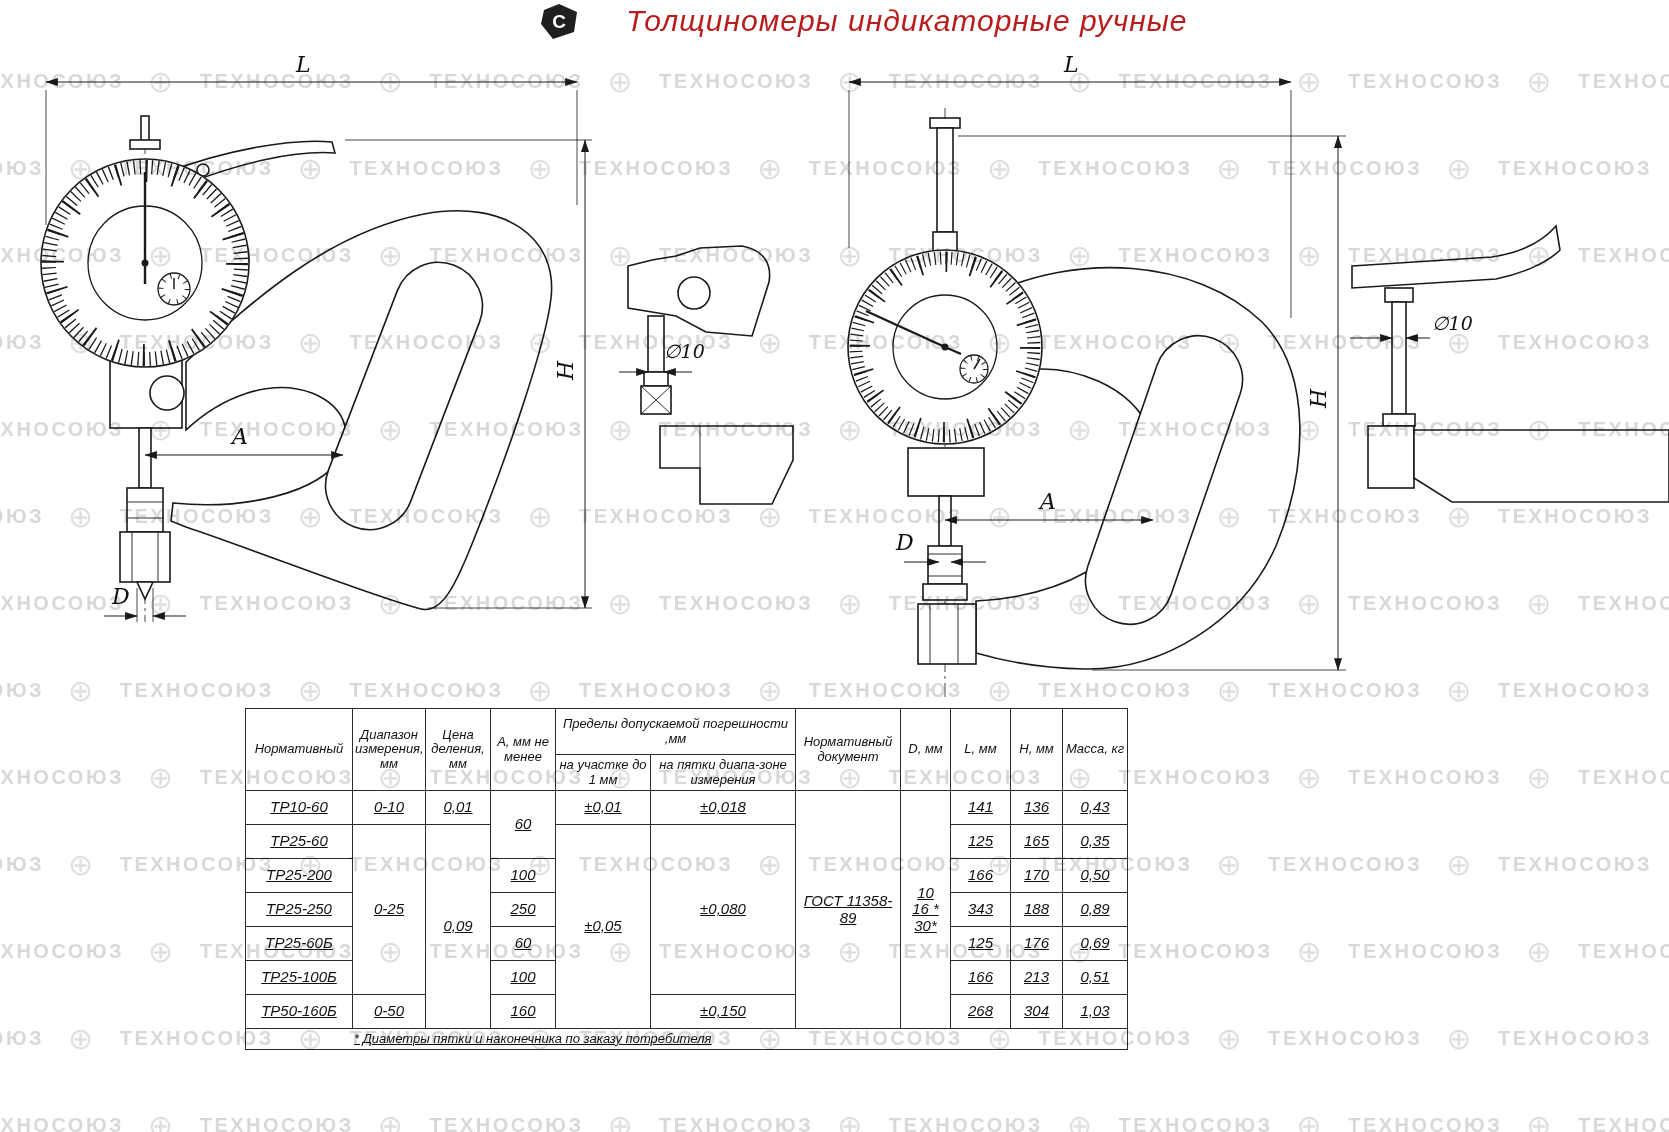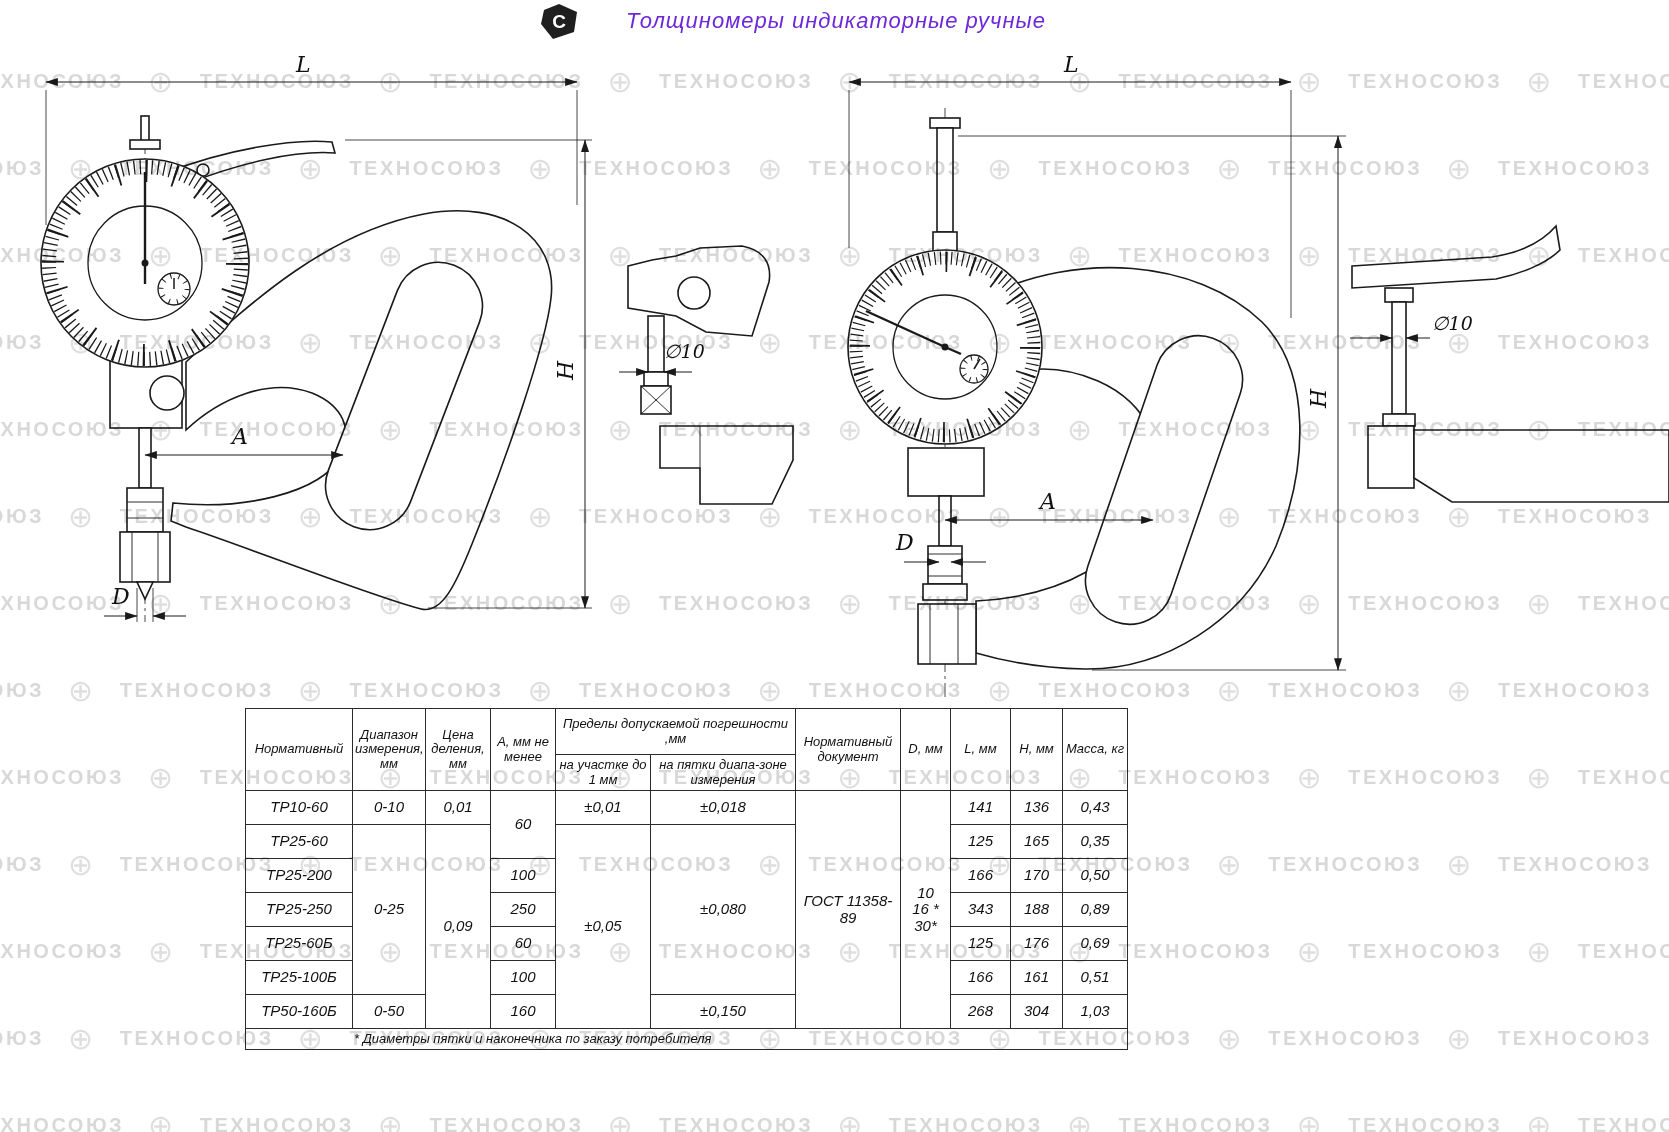--- a/index.html
+++ b/index.html
@@ -8,42 +8,42 @@
 
   
   .watermark{position:absolute;inset:0;z-index:6;pointer-events:none;mix-blend-mode:multiply;}
   .wm-row{position:absolute;white-space:nowrap;font-weight:bold;font-size:20px;
           letter-spacing:2.5px;color:#d2d2d2;opacity:.85;}
   .wm-word{margin-right:24px;}
   .wm-globe{font-size:30px;font-weight:normal;color:#dadada;margin-right:24px;vertical-align:-4px;}
 
   
   .header{position:absolute;left:538px;top:2px;display:flex;align-items:center;gap:46px;z-index:3;}
-  .title{font-style:italic;font-size:22px;letter-spacing:1px;color:#6d28d9;
+  .title{font-style:italic;font-size:30px;letter-spacing:1px;color:#b91c1c;
          font-family:"Liberation Sans",sans-serif;}
 
   
   svg.drawings{position:absolute;left:0;top:0;z-index:2;}
   .part{fill:#fff;stroke-width:1.6;}
   .ticks{fill:none;}
   .thin{stroke-width:0.9;}
   .dim{stroke-width:1;}
   .ext{stroke-width:0.8;}
   .cl{stroke-width:0.8;stroke-dasharray:14 4 3 4;}
   .dl{font-family:"DejaVu Serif",serif;font-style:italic;font-size:22px;fill:#111;stroke:none;}
   .dl2{font-family:"DejaVu Serif",serif;font-style:italic;font-size:19px;fill:#111;stroke:none;}
 
   
   table.spec{position:absolute;left:245px;top:708px;width:882px;z-index:3;
              border-collapse:collapse;table-layout:fixed;font-style:italic;
              font-family:"Liberation Sans",sans-serif;color:#111;background:transparent;}
   table.spec th,table.spec td{border:1px solid #2b2b2b;text-align:center;vertical-align:middle;
              padding:0 2px;font-weight:normal;overflow:hidden;}
   table.spec th{font-size:13px;line-height:1.12;}
-  table.spec td{font-size:15px;line-height:1.1;}
+  table.spec td{font-size:15px;line-height:1.1;text-decoration:underline;}
   tr.hrow1{height:46px;}
   tr.hrow2{height:36px;}
   tbody tr{height:34px;}
   tr.footnote-row{height:21px;}
   tr.footnote-row td{text-align:left;padding-left:108px;font-size:13px;}
 </style>
 </head>
 <body>
 
 <div class="sheet">
@@ -289,21 +289,21 @@
         <td>ТР25-60Б</td>
         <td>60</td>
         <td>125</td>
         <td>176</td>
         <td>0,69</td>
       </tr>
       <tr>
         <td>ТР25-100Б</td>
         <td>100</td>
         <td>166</td>
-        <td>161</td>
+        <td>213</td>
         <td>0,51</td>
       </tr>
       <tr>
         <td>ТР50-160Б</td>
         <td>0-50</td>
         <td>160</td>
         <td>±0,150</td>
         <td>268</td>
         <td>304</td>
         <td>1,03</td>

